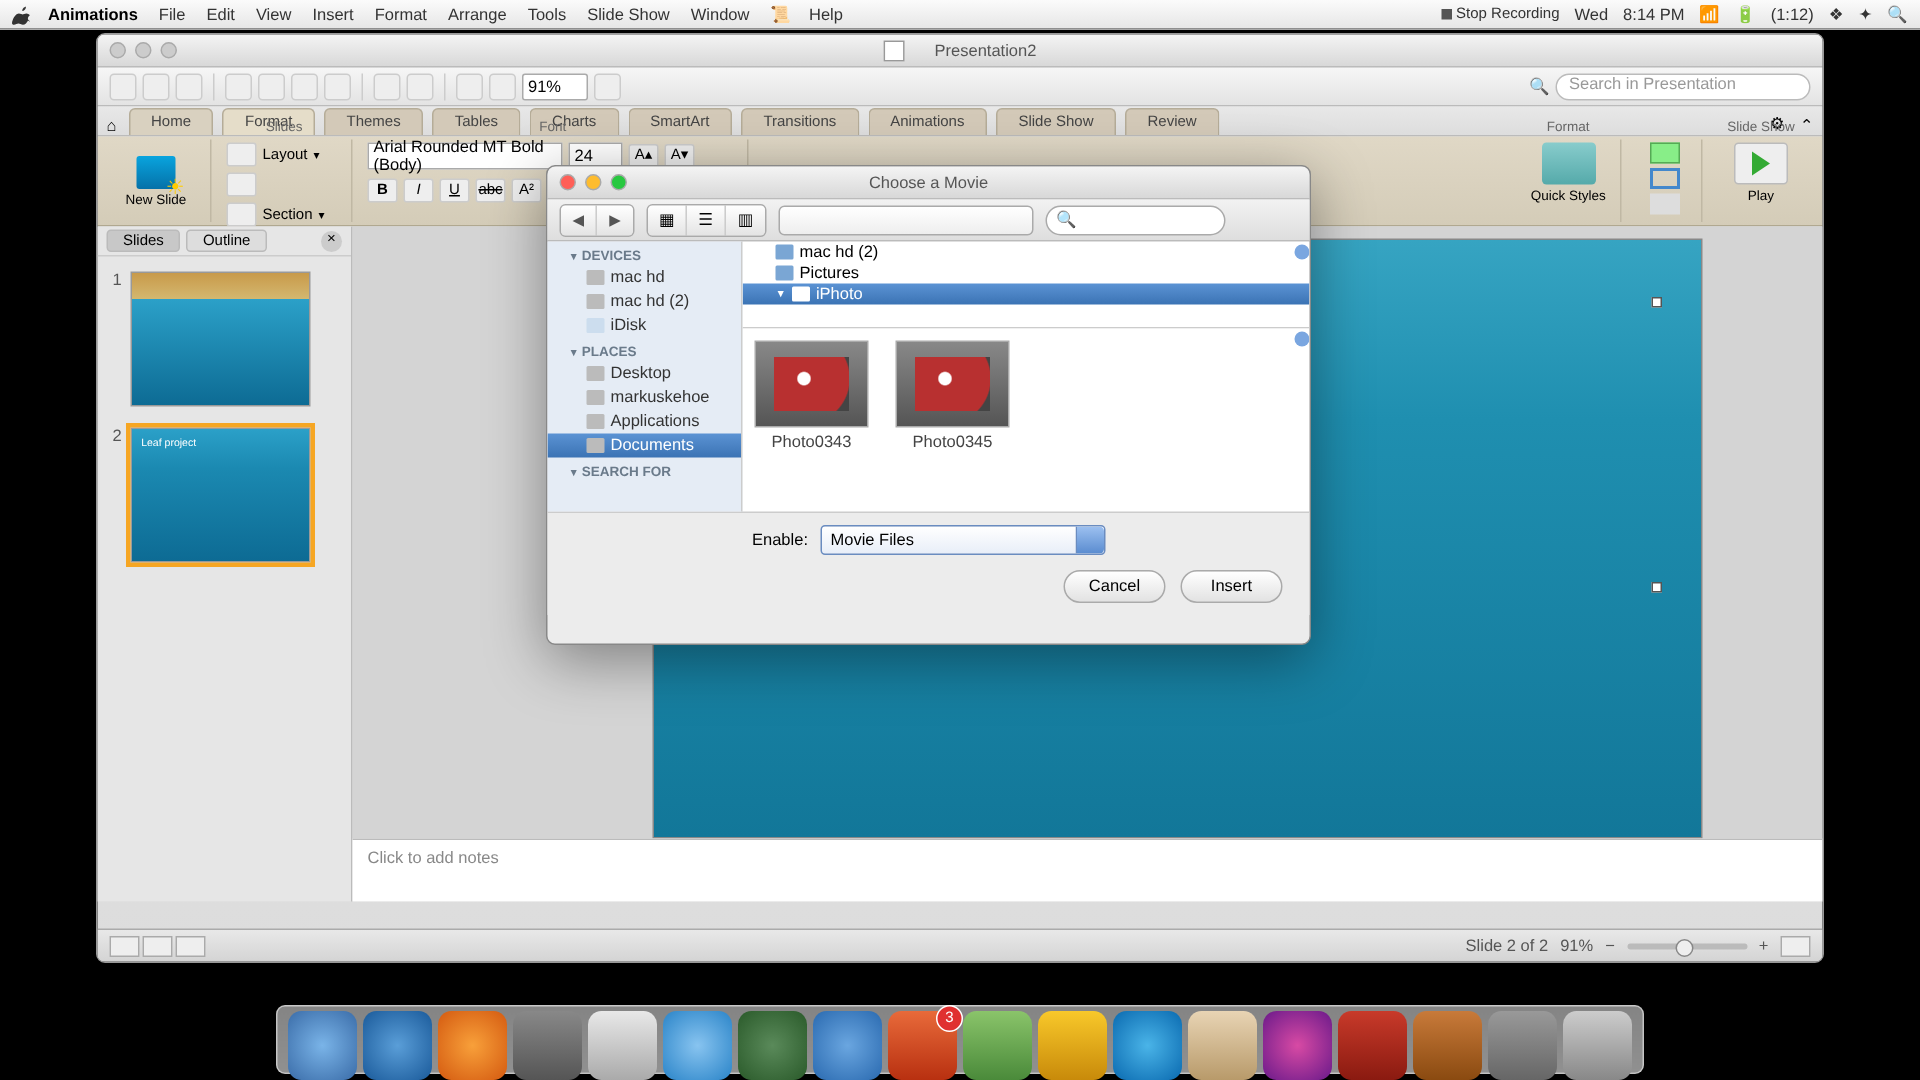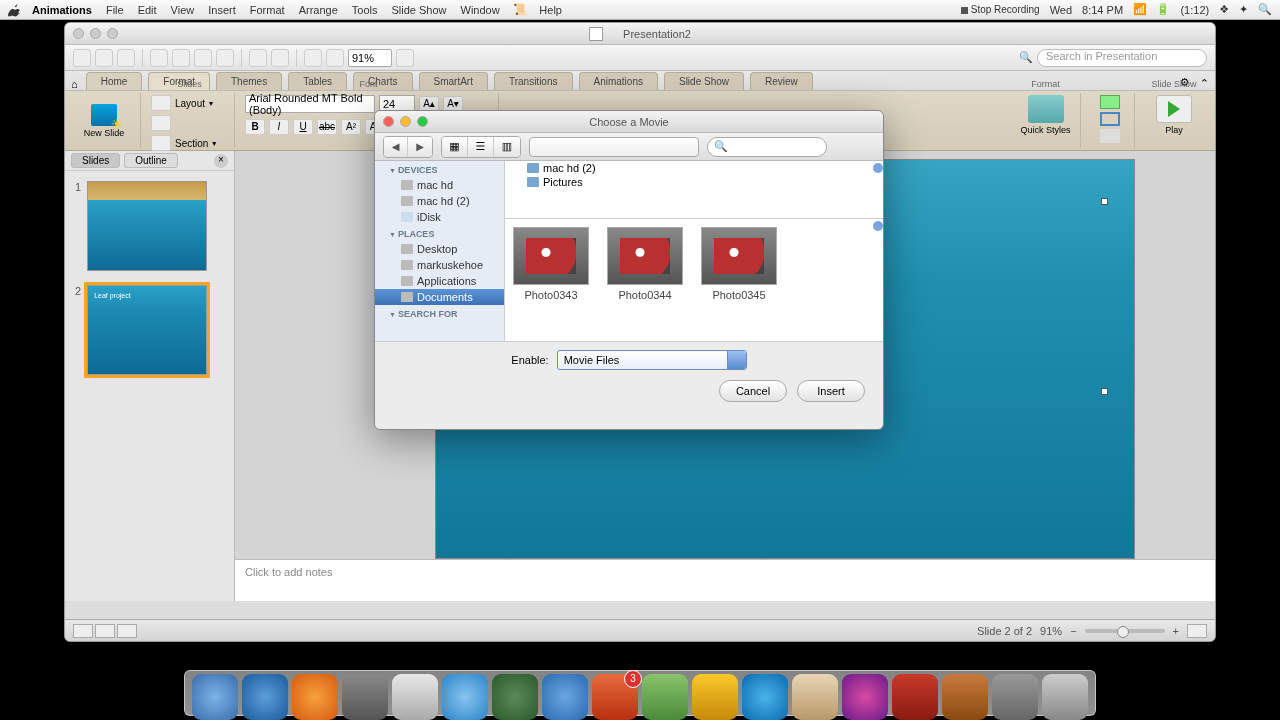--- a/index.html
+++ b/index.html
@@ -72,21 +72,21 @@
 .handle{width:7px;height:7px;background:#fff;border:1px solid #555;position:absolute}
 .notes{position:absolute;left:170px;right:0;bottom:0;height:42px;background:#fff;border-top:1px solid #bbb;padding:6px 10px;color:#888}
 
 .statusbar{position:absolute;left:0;right:0;bottom:0;height:22px;background:linear-gradient(#e8e8e8,#d4d4d4);border-top:1px solid #aaa;display:flex;align-items:center;padding:0 8px;gap:8px;font-size:10px;color:#555}
 .view-btns{display:flex;gap:2px}
 .vbtn{width:20px;height:14px;border:1px solid #aaa;background:#eee}
 .statusbar .spacer{flex:1}
 .slider{width:80px;height:4px;background:#bbb;border-radius:2px;position:relative}
 .slider::after{content:'';position:absolute;left:40%;top:-3px;width:10px;height:10px;background:#eee;border:1px solid #888;border-radius:50%}
 
-.modal{position:absolute;left:374px;top:110px;width:510px;height:320px;background:#ececec;border:1px solid #888;border-radius:6px;box-shadow:0 10px 40px rgba(0,0,0,.4);z-index:100}
+.modal{position:absolute;left:364px;top:110px;width:510px;height:320px;background:#ececec;border:1px solid #888;border-radius:6px;box-shadow:0 10px 40px rgba(0,0,0,.4);z-index:100}
 .modal .titlebar{border-radius:6px 6px 0 0}
 .modal-toolbar{height:28px;display:flex;align-items:center;padding:0 8px;gap:8px;background:linear-gradient(#f2f2f2,#dedede);border-bottom:1px solid #bbb}
 .nav-btns{display:flex;border:1px solid #aaa;border-radius:4px;overflow:hidden}
 .nav-btn{width:24px;height:20px;background:linear-gradient(#fff,#e4e4e4);border-right:1px solid #ccc;display:flex;align-items:center;justify-content:center;font-size:10px;color:#555}
 .nav-btn:last-child{border:none}
 .view-seg{display:flex;border:1px solid #aaa;border-radius:4px;overflow:hidden}
 .view-seg .seg{width:26px;height:20px;background:linear-gradient(#fff,#e4e4e4);border-right:1px solid #ccc;display:flex;align-items:center;justify-content:center}
 .view-seg .seg:last-child{border:none}
 .path-drop{flex:1;height:20px;border:1px solid #aaa;border-radius:4px;background:linear-gradient(#fff,#eee);max-width:170px}
 .search-round{width:120px;height:20px;border:1px solid #aaa;border-radius:10px;background:#fff;display:flex;align-items:center;padding:0 6px}
@@ -410,30 +410,31 @@
       <div class="filelist">
         <div class="scroll-dot" style="top:2px"></div>
         <div class="fl-row">
             <div class="fi"></div>
             <span>mac hd (2)</span>
           </div>
         <div class="fl-row">
             <div class="fi"></div>
             <span>Pictures</span>
           </div>
+        <div class="fl-row sel">
+            <span style="font-size:7px">▼</span>
+            <div class="fi" style="background:#fff"></div>
+            <span>iPhoto</span>
+          </div>
       </div>
       <div class="icon-grid">
         <div class="scroll-dot" style="top:2px;right:0"></div>
         <div class="ig-item">
             <div class="ig-thumb"></div>
             <span>Photo0343</span>
-          </div>
-        <div class="ig-item">
-            <div class="ig-thumb"></div>
-            <span>Photo0344</span>
           </div>
         <div class="ig-item">
             <div class="ig-thumb"></div>
             <span>Photo0345</span>
           </div>
       </div>
     </div>
   </div>
   <div class="modal-bottom">
     <div class="enable-row">

